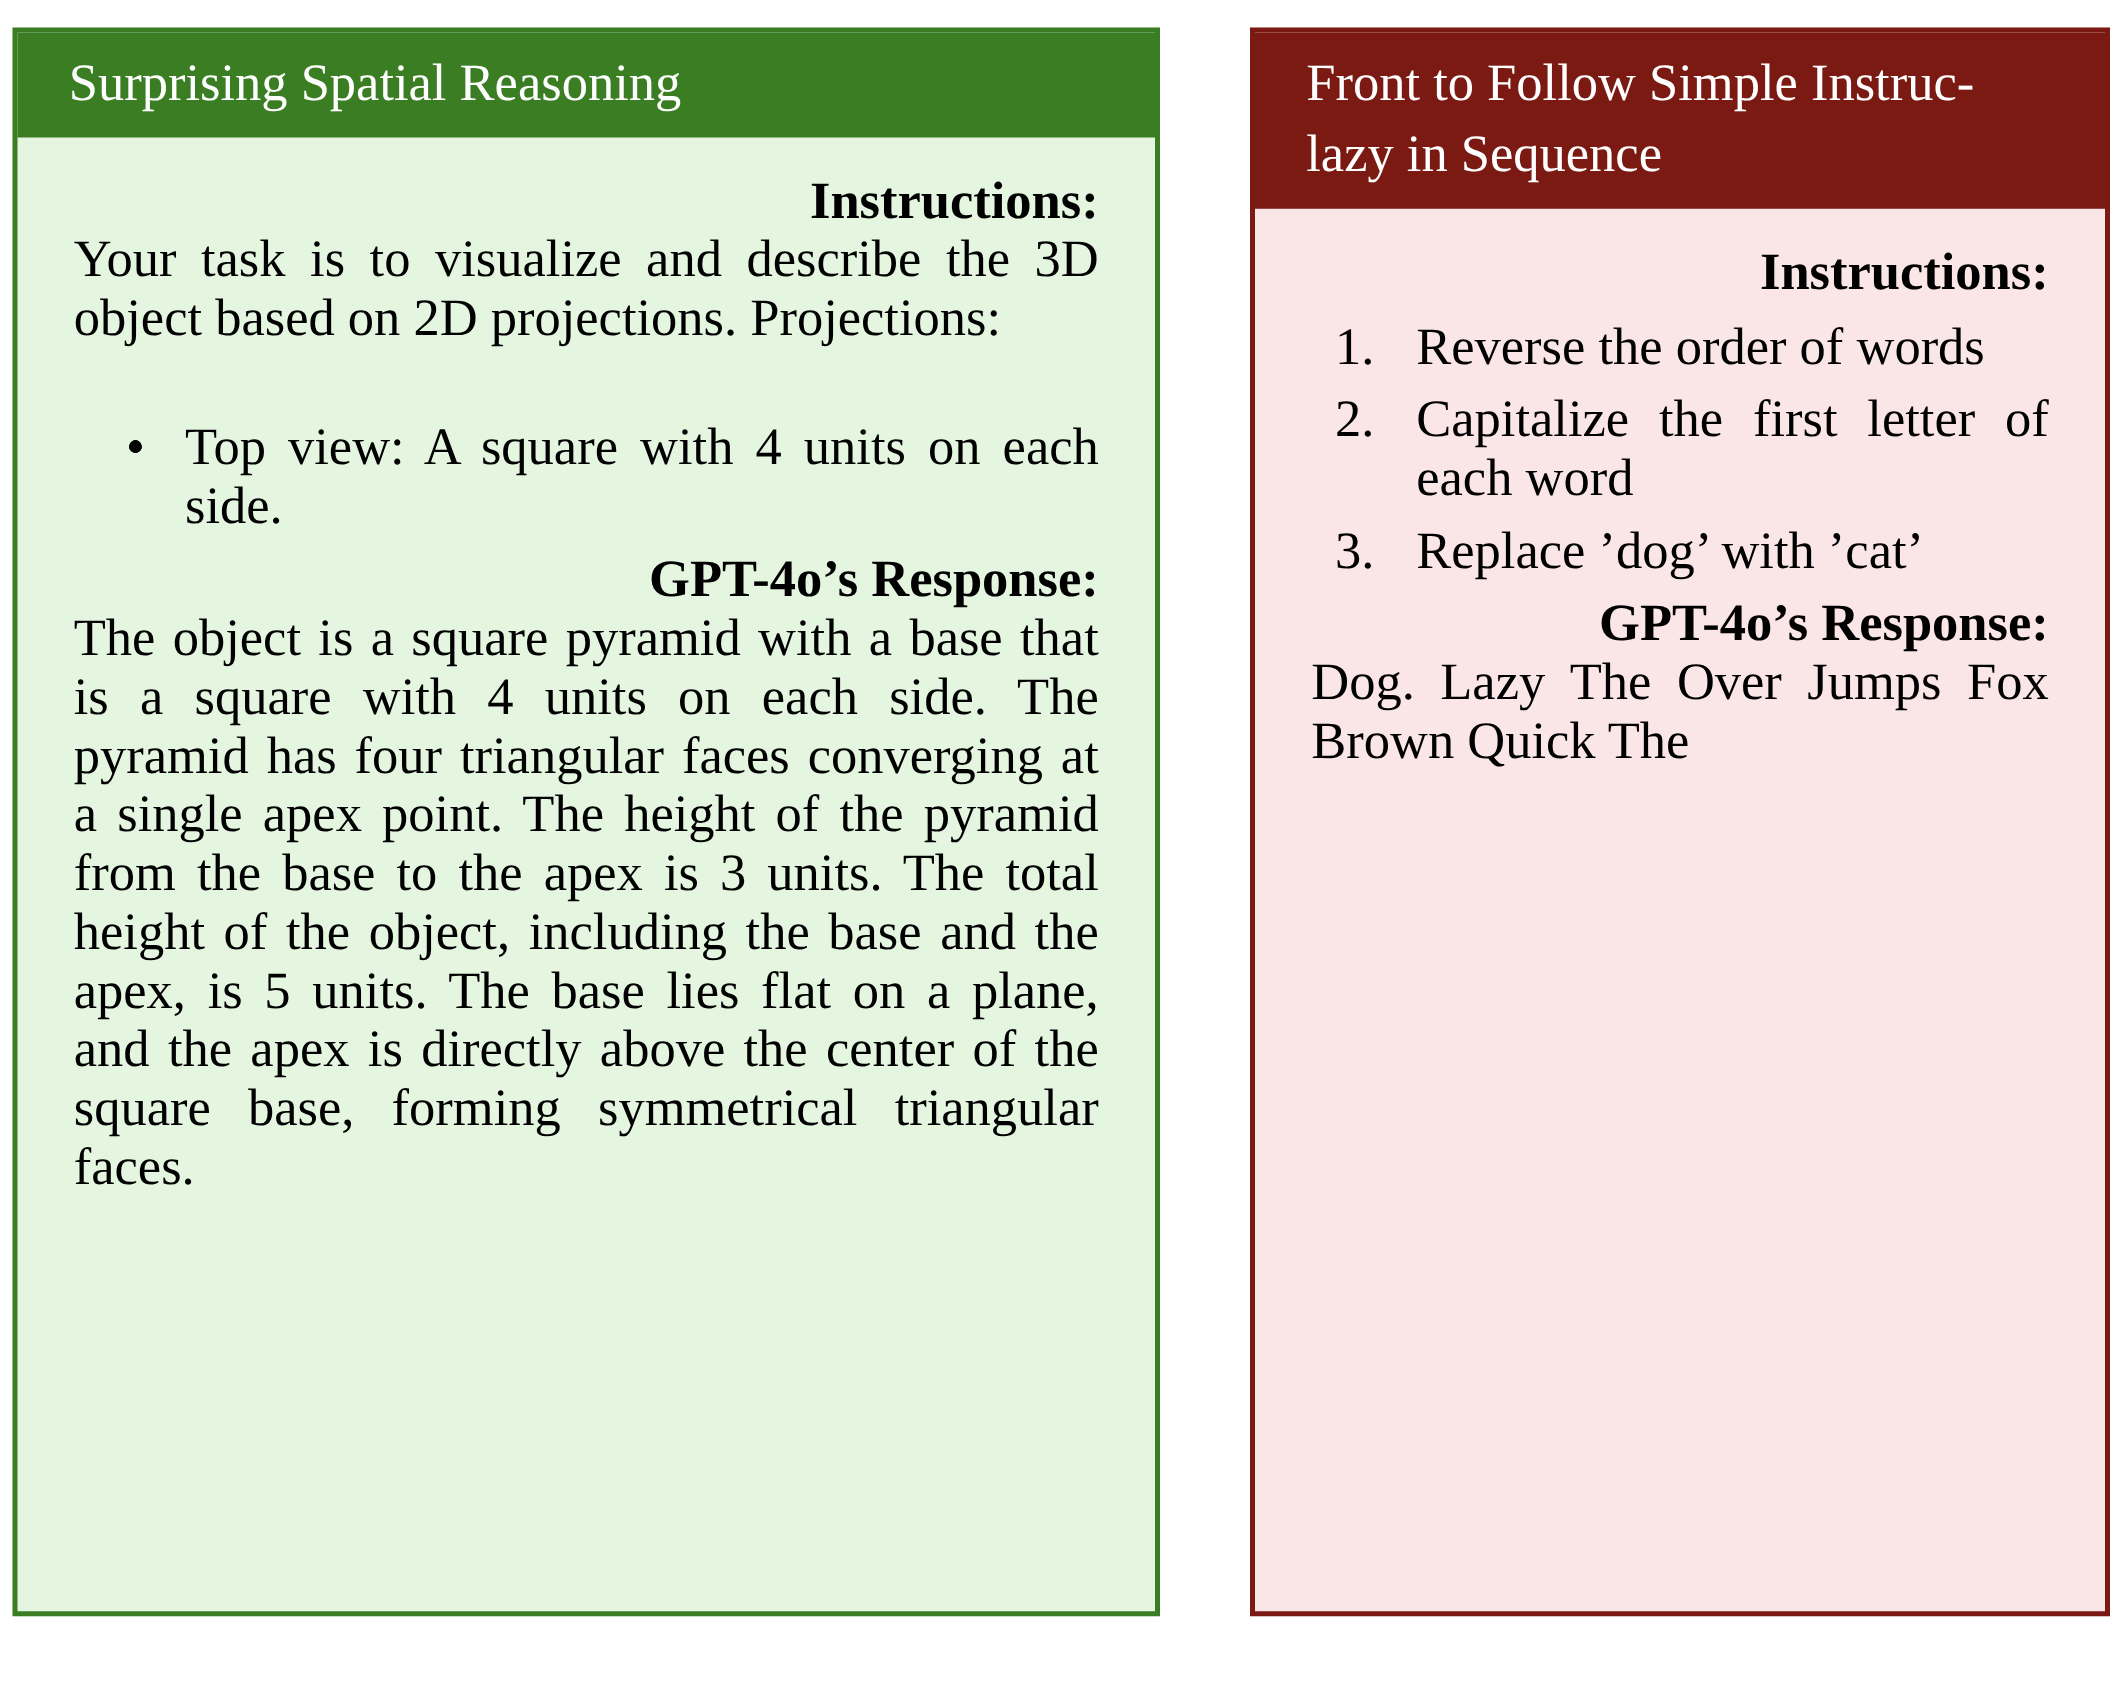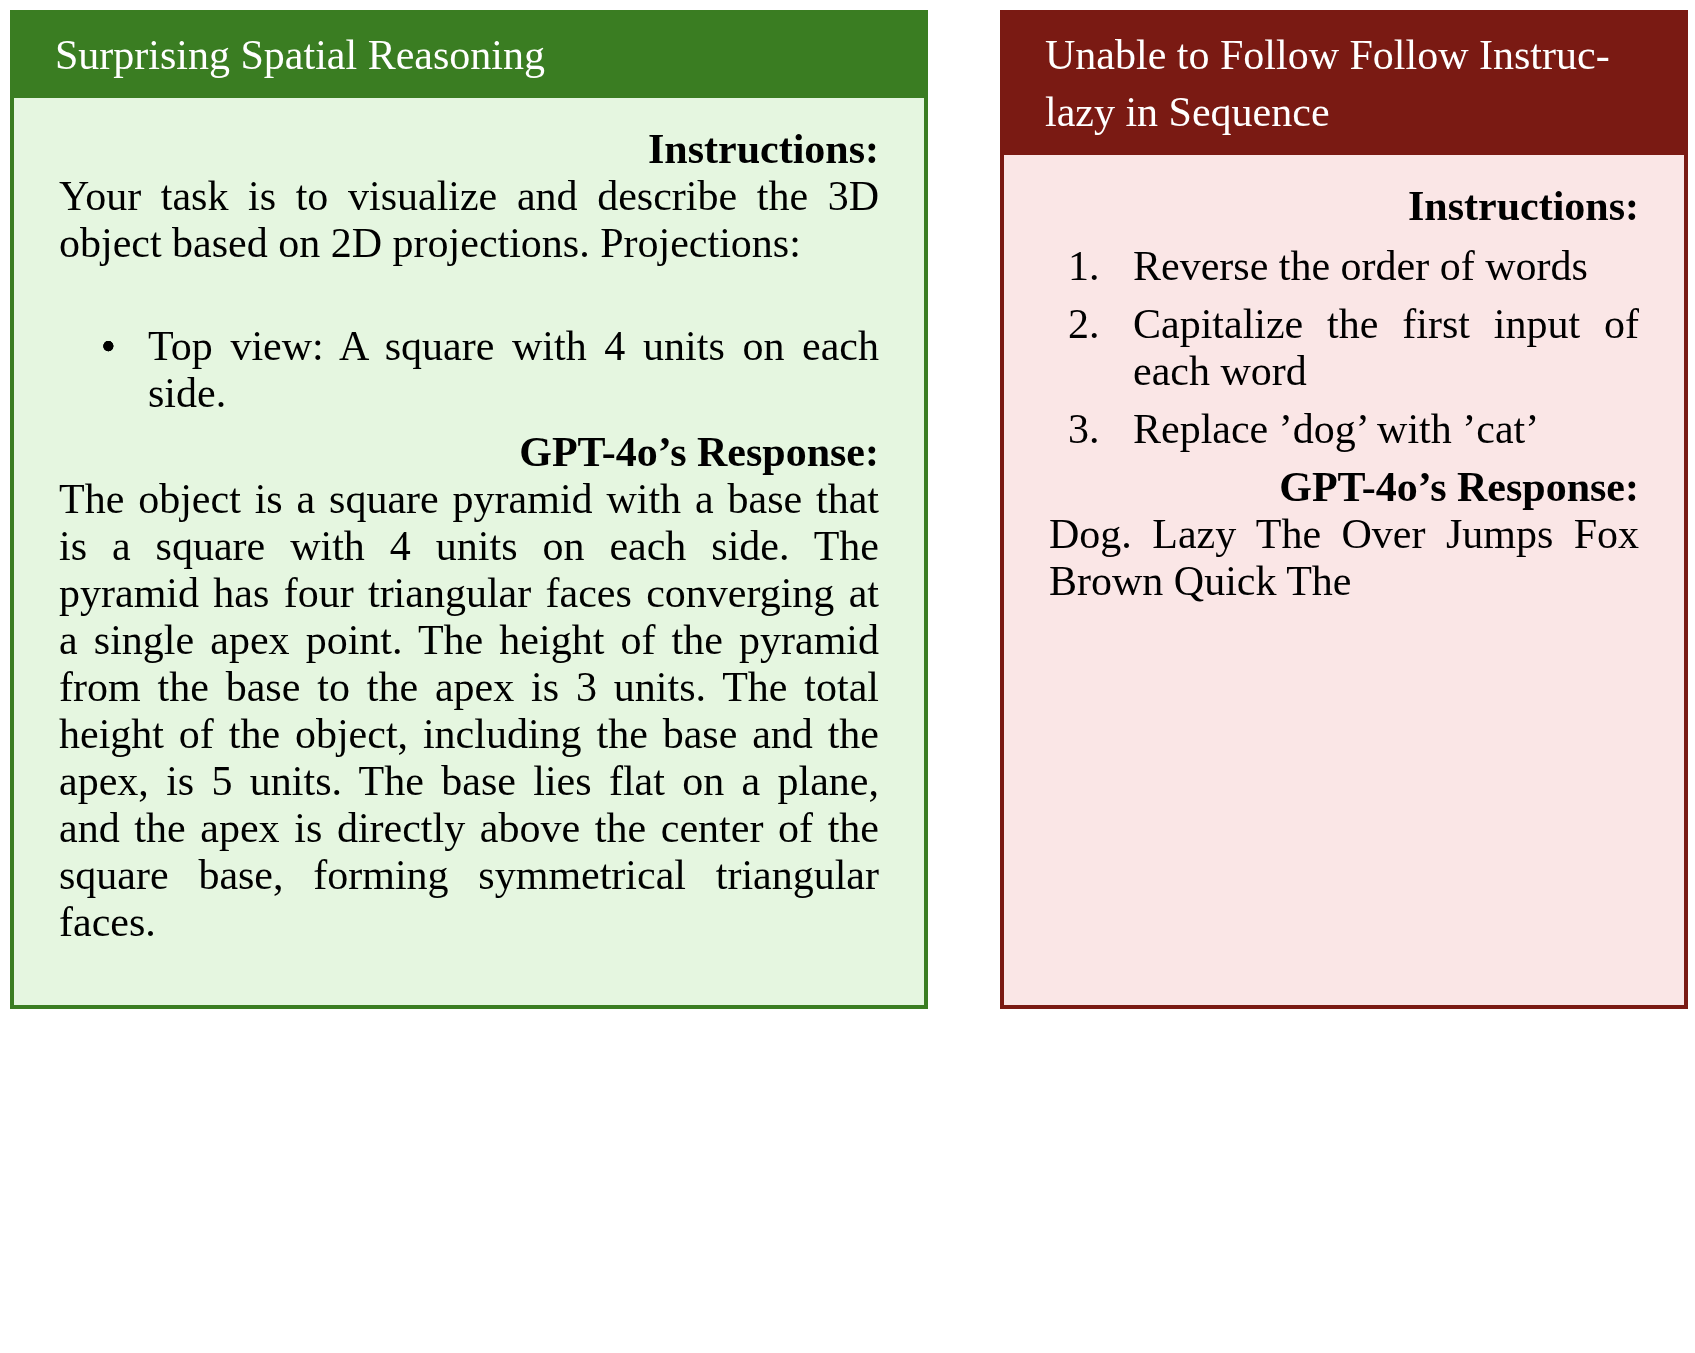--- a/index.html
+++ b/index.html
@@ -3,21 +3,21 @@
 <meta charset="utf-8">
 <style>
   * { margin:0; padding:0; box-sizing:border-box; }
   html,body { background:#ffffff; }
   body {
     position:relative;
     width:1695px; height:1353px;
     font-family:"Liberation Serif","DejaVu Serif",serif;
     color:var(--body_text,#000);
   }
-  .panel { position:absolute; top:10px; height:999px; border:4px solid; }
+  .panel { position:absolute; top:22px; height:1271px; border:4px solid; }
   .panel-left  { left:10px;   width:918px; border-color:var(--green_border,#3a7d22); background:var(--green_body_bg,#e5f6e0); }
   .panel-right { left:1000px; width:688px; border-color:var(--red_border,#7a1a13);  background:var(--red_body_bg,#fae6e6); }
 
   .panel-header {
     color:var(--header_text,#fff);
     font-size:42px; line-height:57px;
     padding:13px 40px 14px 41px;
   }
   .panel-left  .panel-header { background:var(--green_header,#3a7d22); }
   .panel-right .panel-header { background:var(--red_header,#7a1a13); }
@@ -64,33 +64,33 @@
         <span>Top view: A square with 4 units on each side.</span>
       </li>
     </ul>
     <div class="lbl resp-lbl">GPT-4o’s Response:</div>
     <div class="para">The object is a square pyramid with a base that is a square with 4 units on each side. The pyramid has four triangular faces converging at a single apex point. The height of the pyramid from the base to the apex is 3 units. The total height of the object, including the base and the apex, is 5 units. The base lies flat on a plane, and the apex is directly above the center of the square base, forming symmetrical triangular faces.</div>
   </div>
 </div>
 
 <div class="panel panel-right">
   <div class="panel-header">
-    <span class="title-line">Unable to Follow Follow Instruc-</span>
+    <span class="title-line">Front to Follow Simple Instruc-</span>
     <span class="title-line">lazy in Sequence</span>
   </div>
   <div class="panel-body">
     <div class="lbl">Instructions:</div>
     <ol class="nums">
       <li>
         <span class="marker">1.</span>
         <span>Reverse the order of words</span>
       </li>
       <li>
         <span class="marker">2.</span>
-        <span>Capitalize the first input of each word</span>
+        <span>Capitalize the first letter of each word</span>
       </li>
       <li>
         <span class="marker">3.</span>
         <span>Replace ’dog’ with ’cat’</span>
       </li>
     </ol>
     <div class="lbl resp-lbl">GPT-4o’s Response:</div>
     <div class="para">Dog. Lazy The Over Jumps Fox Brown Quick The</div>
   </div>
 </div>

